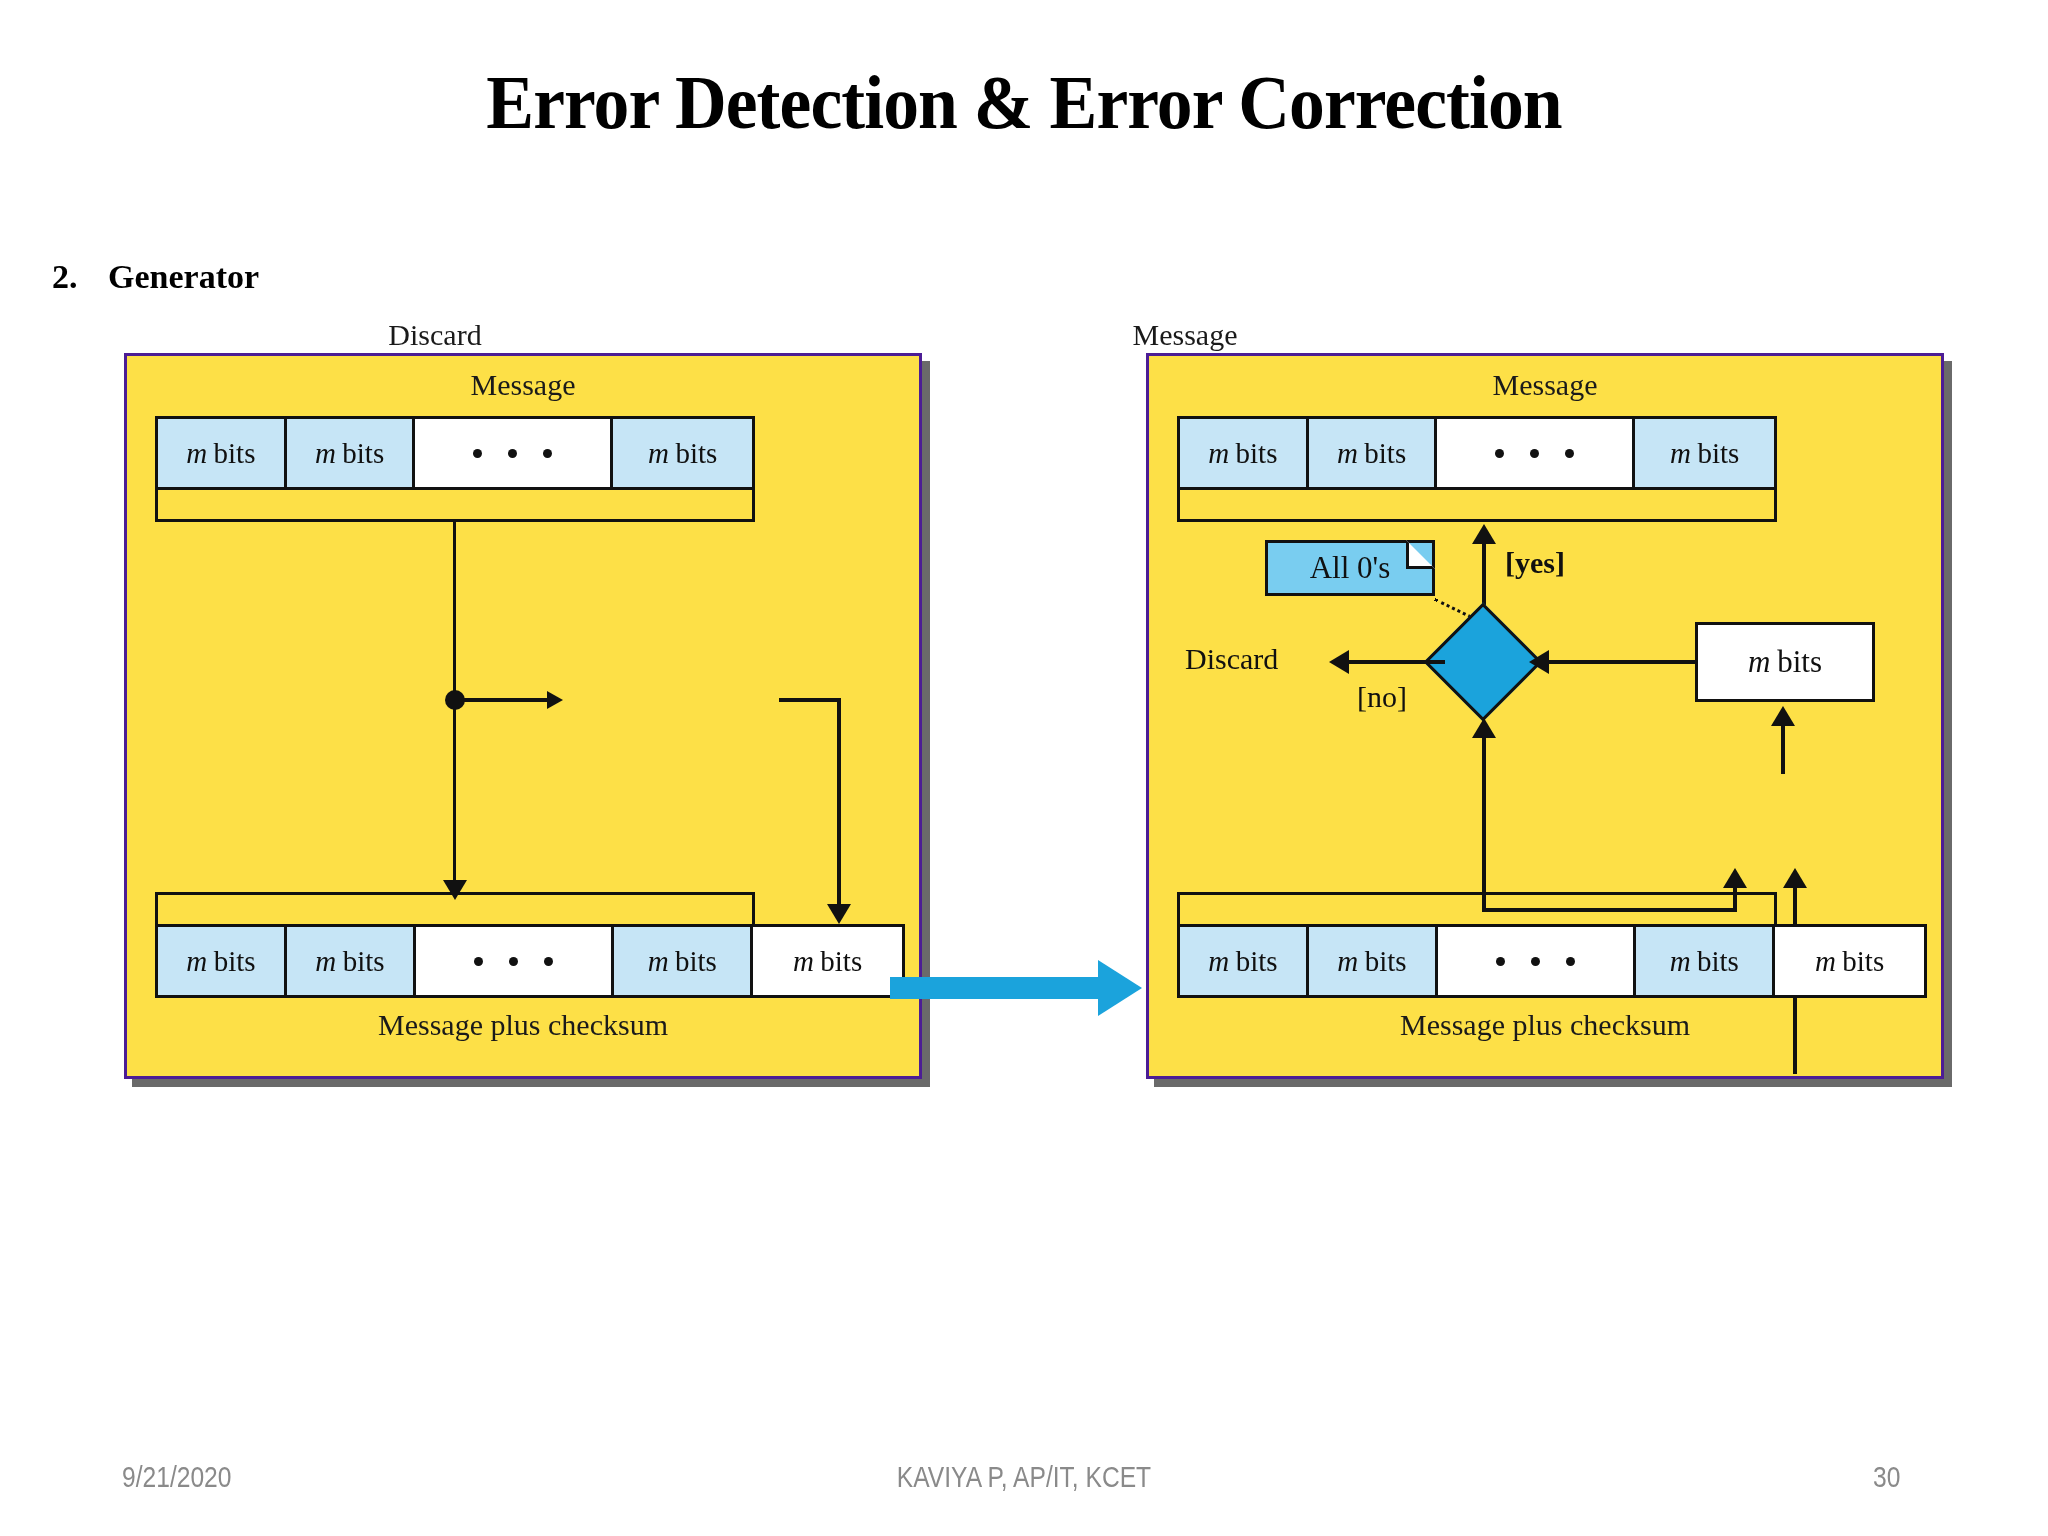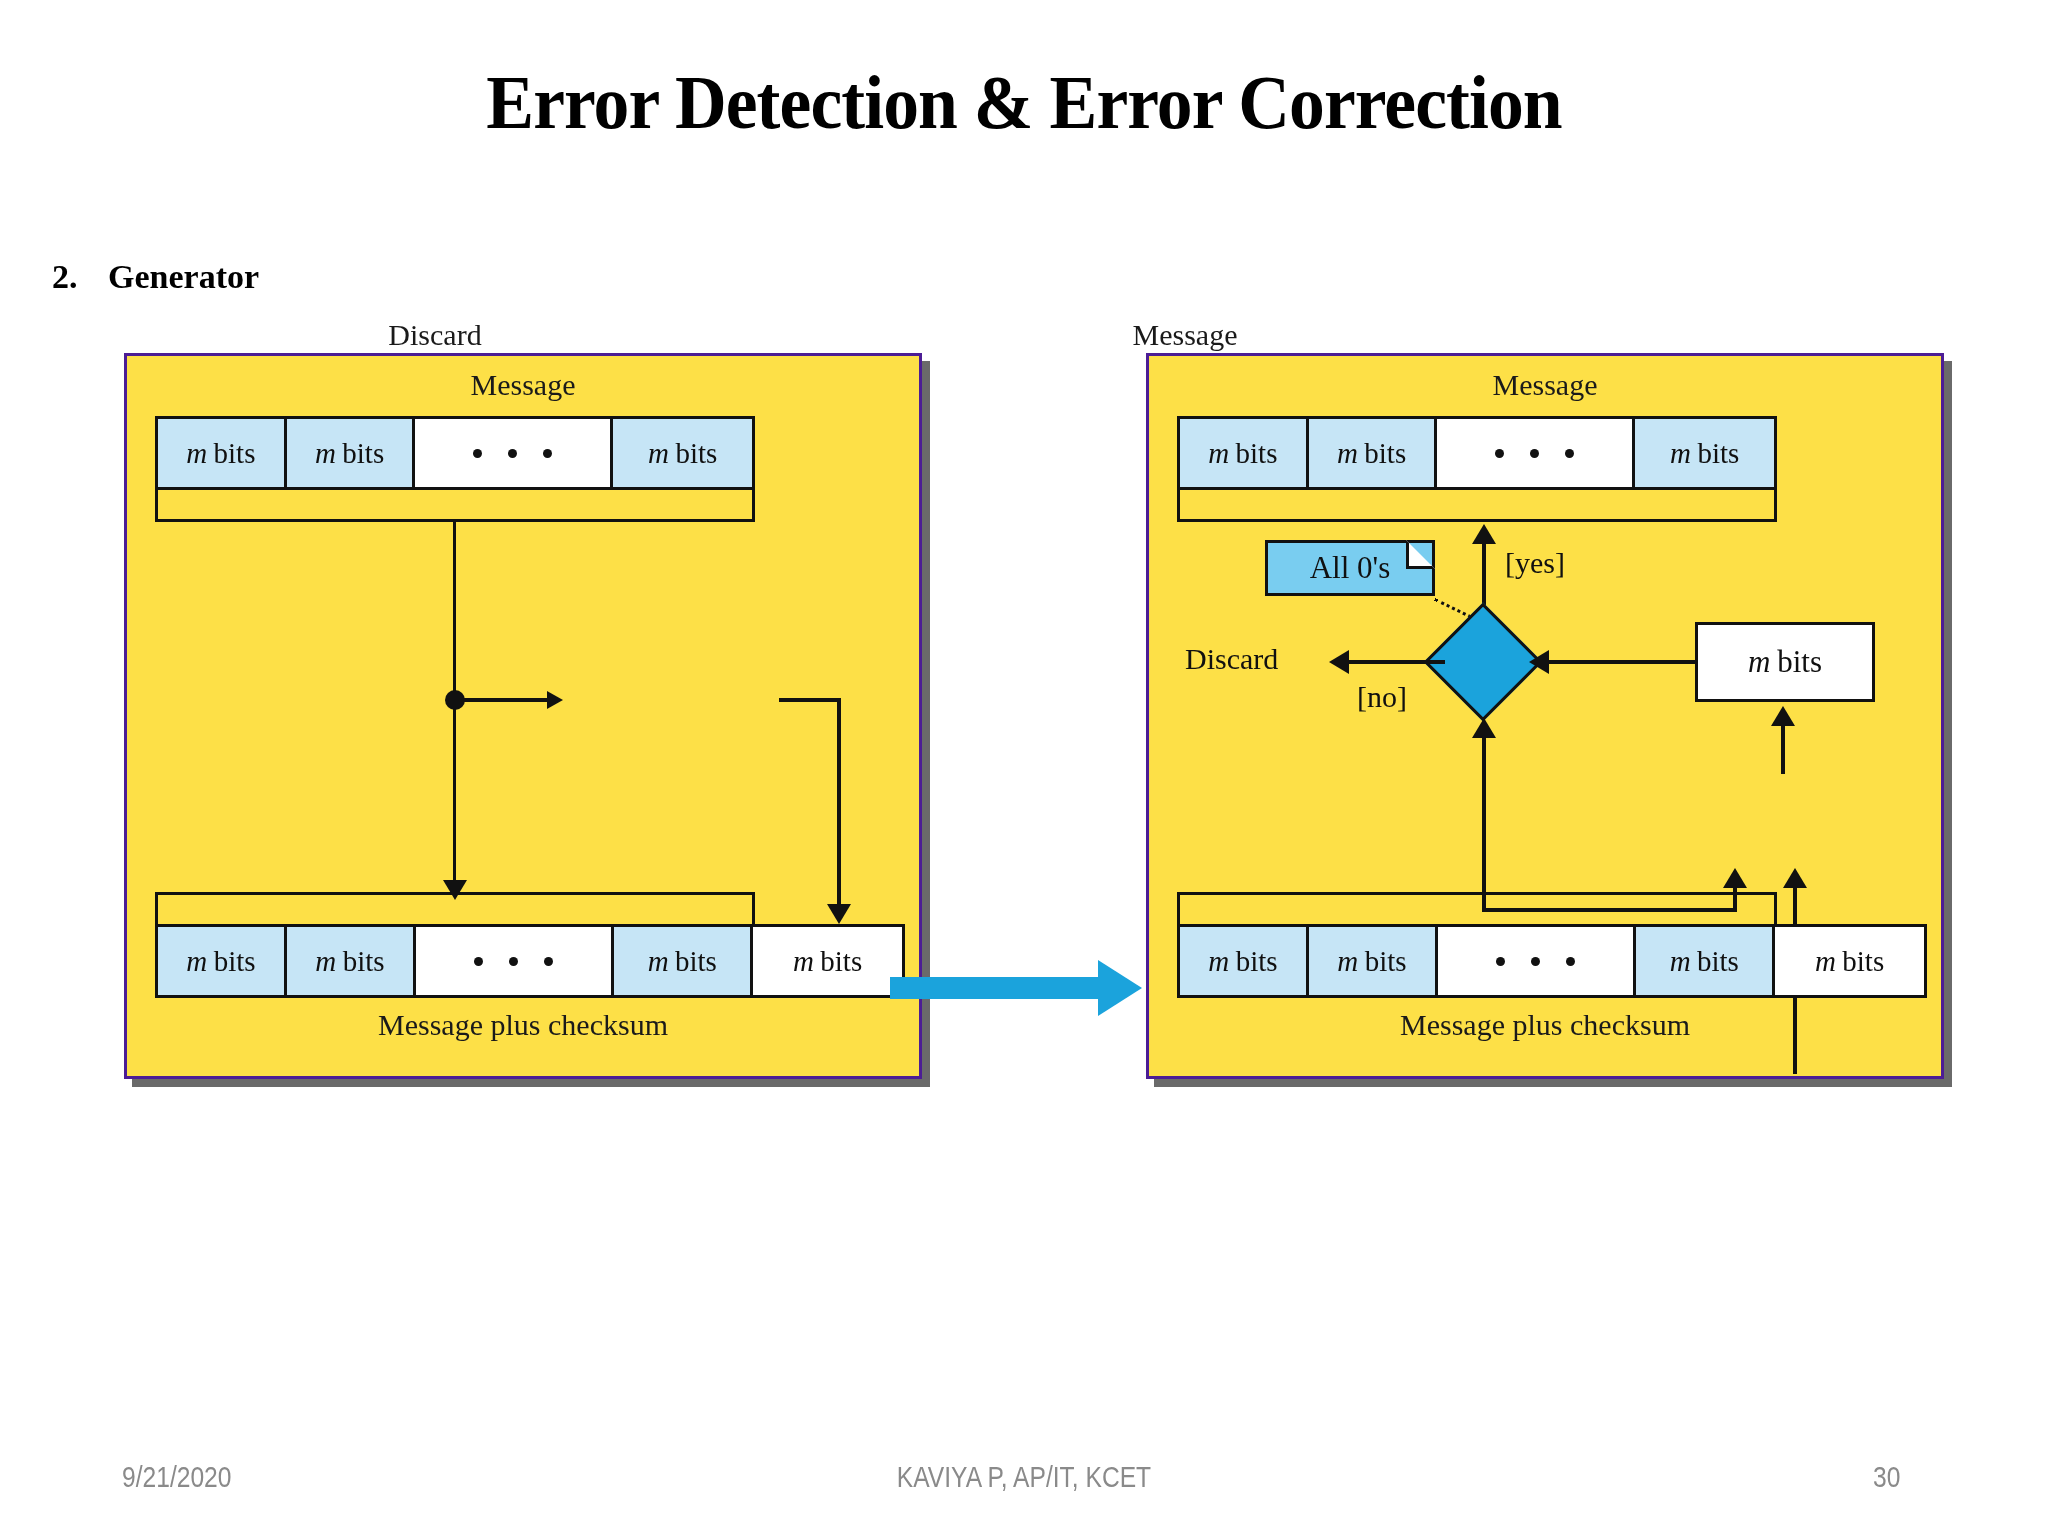--- a/index.html
+++ b/index.html
@@ -228,21 +228,21 @@
         <div class="cell blue" style="width: 140px;">
           <i>m</i>
           <span>bits</span>
         </div>
       </div>
 
     <div class="bracket" style="left:28px;top:134px;width:600px;"></div>
 
     <div class="vline" style="left:333px;top:184px;height:82px;"></div>
     <div class="arrow up" style="left:323px;top:168px;"></div>
-    <div class="flowlabel" style="left:356px;top:190px;">[yes]</div>
+    <div class="flowlabel" style="left:356px;top:190px;font-weight:bold;">[yes]</div>
 
     <div class="note" style="left:116px;top:184px;width:170px;height:56px;">
       <span>All 0's</span>
       <span class="fold"></span>
     </div>
     <div class="dotted" style="left:286px;top:242px;width:52px;transform:rotate(26deg);"></div>
 
     <div class="diamond" style="left:292px;top:264px;width:84px;height:84px;"></div>
 
     <div class="hline" style="left:196px;top:304px;width:100px;"></div>

